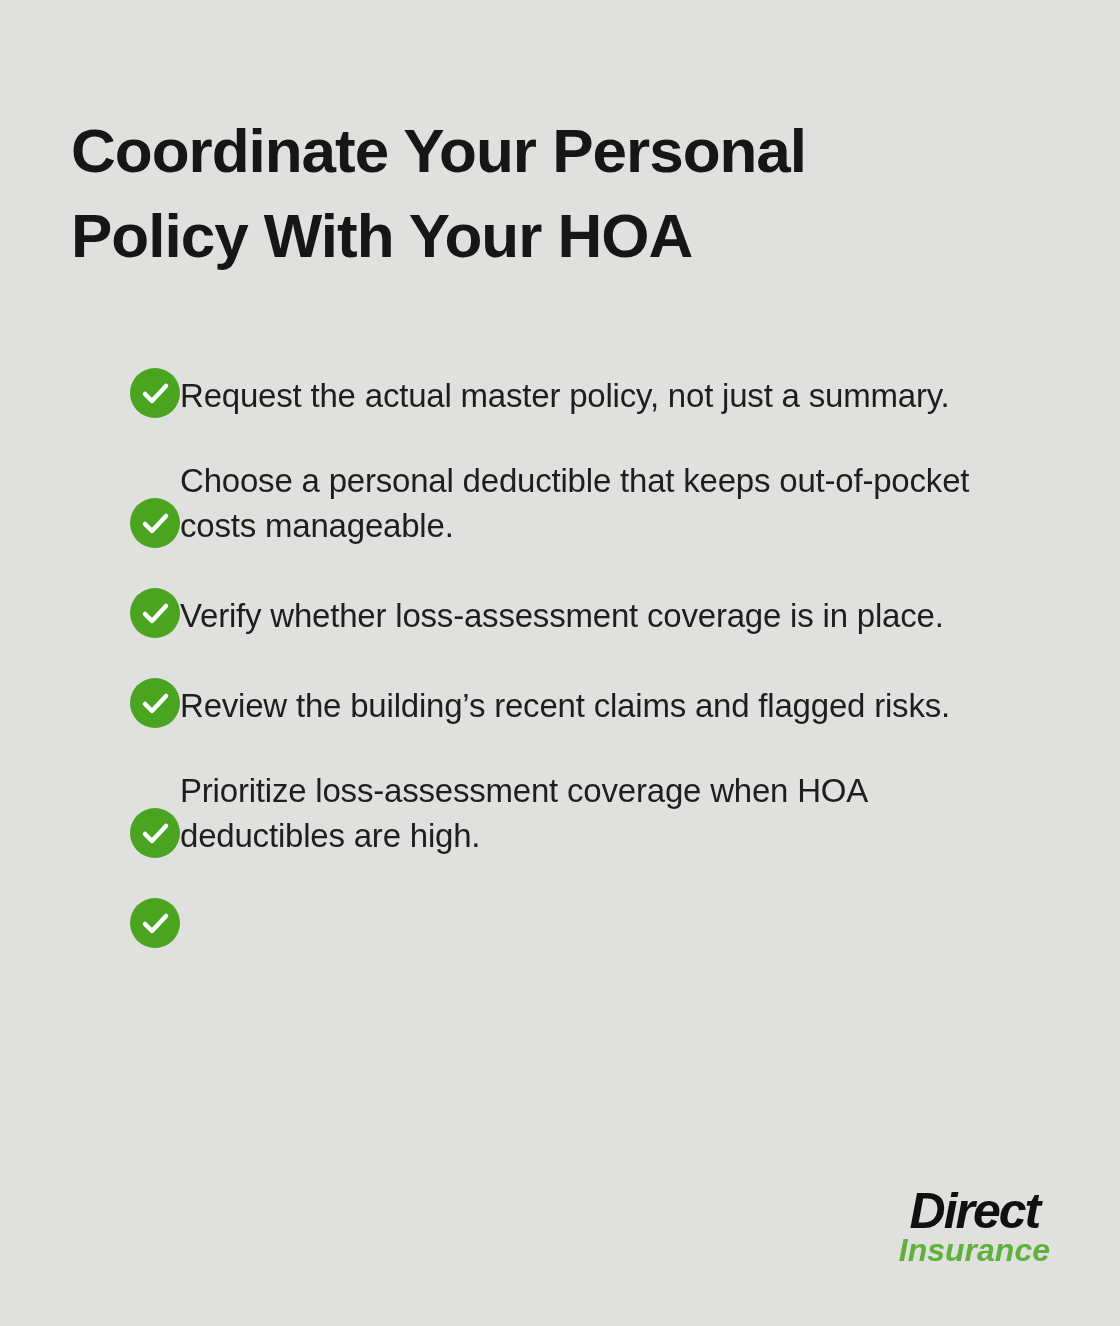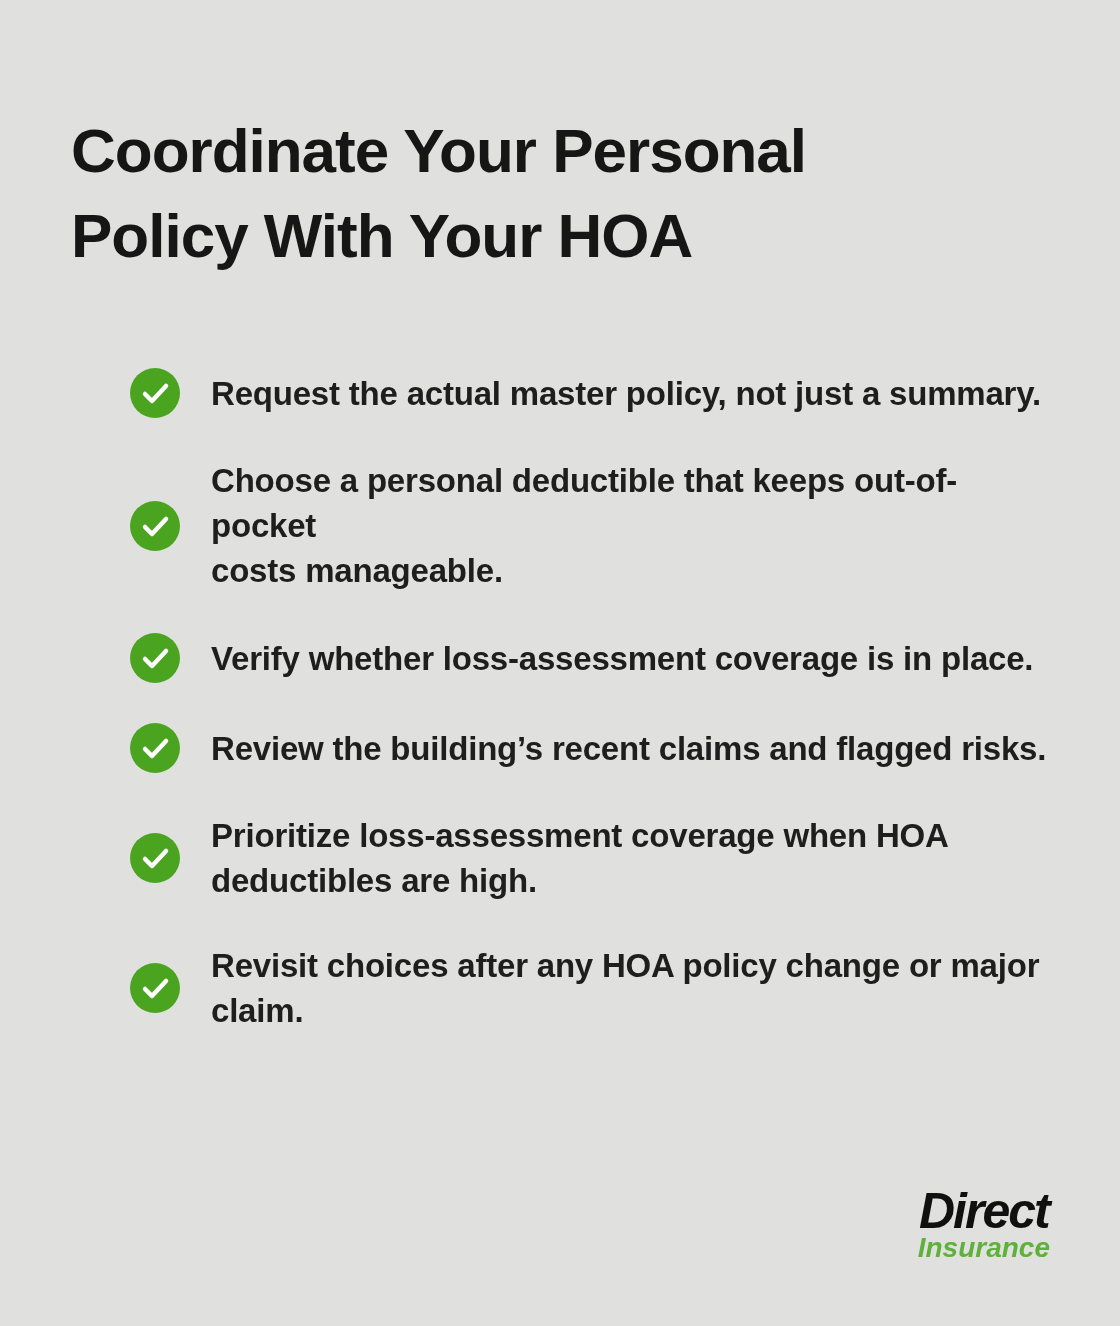--- a/index.html
+++ b/index.html
@@ -27,24 +27,22 @@
     white-space: pre-line;
   }
   .checklist {
     position: absolute;
     left: 130px;
     top: 368px;
     width: 920px;
   }
   .checklist-item {
     display: flex;
-    align-items: center;
-    gap: 31px;
+    align-items: flex-end;
     margin-bottom: 40px;
-    font-weight: bold;
   }
   .check-circle {
     flex: 0 0 auto;
     width: 50px;
     height: 50px;
     border-radius: 50%;
     background: var(--check-green, #4aa420);
     display: flex;
     align-items: center;
     justify-content: center;
@@ -69,21 +67,21 @@
   }
   .brand-name {
     font-size: 50px;
     font-weight: 700;
     font-style: italic;
     letter-spacing: -2px;
     color: var(--brand-black, #101010);
   }
   .brand-tagline {
     margin-top: -2px;
-    font-size: 28px;
+    font-size: 32px;
     font-style: italic;
     font-weight: 700;
     letter-spacing: 0;
     color: var(--brand-green, #5fb13c);
   }
 </style>
 </head>
 <body>
 
 <div class="poster">
@@ -140,22 +138,20 @@
       <span class="item-text">Prioritize loss-assessment coverage when HOA
 deductibles are high.</span>
     </div>
 
     <div class="checklist-item">
       <span class="check-circle">
         <svg width="50" height="50" viewBox="0 0 50 50">
             <polyline points="15,26 22,33 36,18" fill="none" stroke="#ffffff" stroke-width="4.5" stroke-linecap="round" stroke-linejoin="round"></polyline>
           </svg>
       </span>
-      <span class="item-text">Revisit choices after any HOA policy change or major
-claim.</span>
     </div>
 
   </div>
 
   <div class="brand-logo">
     <div class="brand-name">Direct</div>
     <div class="brand-tagline">Insurance</div>
   </div>
 
 </div>

